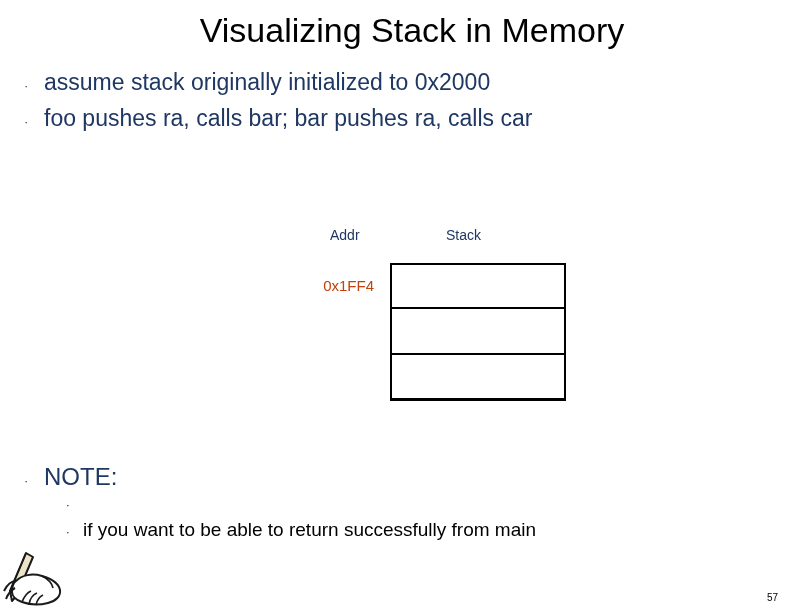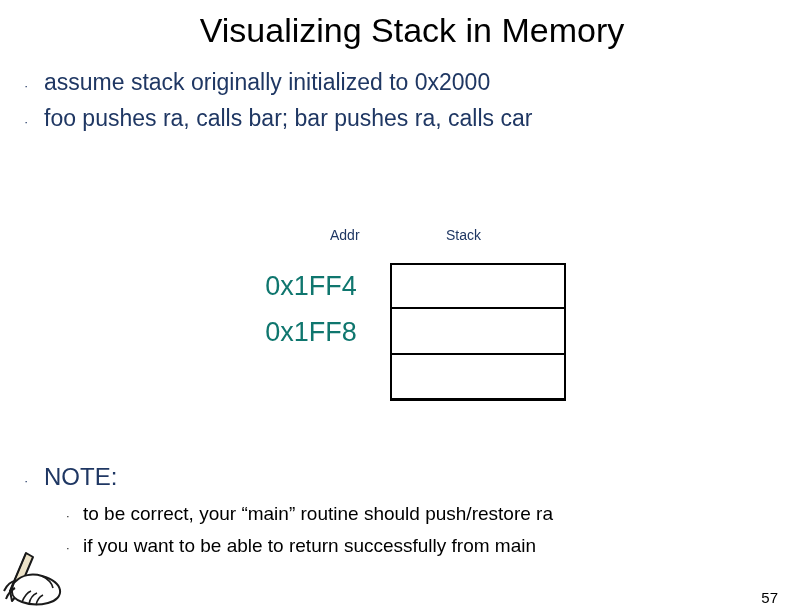--- a/index.html
+++ b/index.html
@@ -92,25 +92,25 @@
     position: relative;
     height: 46px;
   }
   .addr-label {
     position: absolute;
     left: 0;
     top: 0;
     width: 132px;
     height: 46px;
     line-height: 46px;
-    text-align: center;
+    text-align: right;
     padding-right: 6px;
     box-sizing: border-box;
-    font-size: 27px;
-    color: #0f766e;
+    font-size: 15px;
+    color: #c2410c;
     white-space: nowrap;
   }
   .cell-box {
     position: absolute;
     left: 142px;
     top: 0;
     width: 176px;
     height: 46px;
     box-sizing: border-box;
     border-left: 2px solid #000000;
@@ -149,21 +149,21 @@
     width: 64px;
     height: 58px;
   }
   .hand-icon svg { display: block; }
 
   
   .page-number {
     position: absolute;
     right: 14px;
     bottom: 8px;
-    font-size: 15px;
+    font-size: 10px;
     color: #000000;
     line-height: 13px;
   }
 </style>
 </head>
 <body>
 
 <div id="slide">
 
   <div class="slide-title">Visualizing Stack in Memory</div>
@@ -190,21 +190,20 @@
     </div>
 
     <div class="table-body">
 
       <div class="mem-row">
         <span class="addr-label">0x1FF4</span>
         <span class="cell-box"></span>
       </div>
 
       <div class="mem-row">
-        <span class="addr-label">0x1FF8</span>
         <span class="cell-box"></span>
       </div>
 
       <div class="mem-row">
         <span class="cell-box"></span>
       </div>
 
 
     </div>
   </div>
@@ -213,21 +212,20 @@
 
     <div class="bullet-row note-head">
       <span class="bullet-glyph navy">·</span>
       <span class="bullet-text navy">NOTE:</span>
     </div>
 
     <div class="sub-list">
 
       <div class="bullet-row">
         <span class="bullet-glyph black">·</span>
-        <span class="bullet-text black">to be correct, your “main” routine should push/restore ra</span>
       </div>
 
       <div class="bullet-row">
         <span class="bullet-glyph black">·</span>
         <span class="bullet-text black">if you want to be able to return successfully from main</span>
       </div>
 
     </div>
   </div>
 

